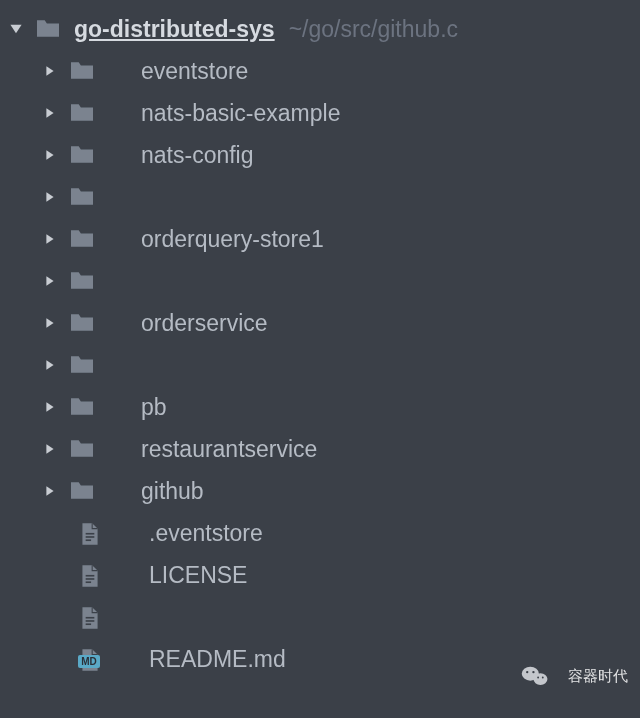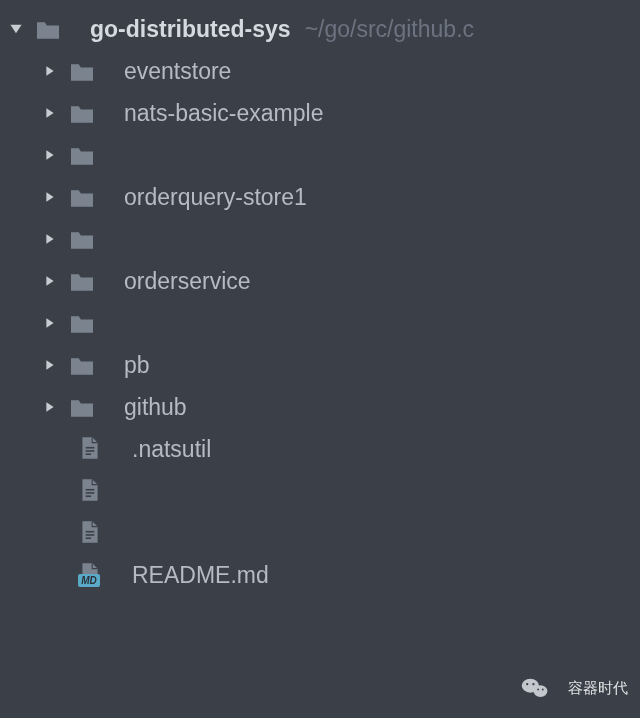--- a/index.html
+++ b/index.html
@@ -30,25 +30,24 @@
       align-items: center;
       justify-content: center;
       margin-right: 10px;
       flex-shrink: 0;
     }
     .chevron svg { fill: #c8ccd2; }
     .folder-icon, .file-icon, .md-icon {
       width: 28px;
       height: 24px;
       display: flex;
-      align-items: flex-end;
+      align-items: flex-start;
       justify-content: center;
-      margin-right: 28px;
+      margin-right: 12px;
       flex-shrink: 0;
-      font-style: italic;
     }
     .folder-icon svg { fill: #7b838f; }
     .file-icon svg { fill: #9aa1ab; }
     .md-tag {
       background: #5aa9c7;
       color: #2b3038;
       font-size: 10px;
       font-weight: bold;
       padding: 1px 3px;
       border-radius: 2px;
@@ -57,37 +56,39 @@
       text-align: center;
       margin-top: 8px;
       margin-left: -2px;
     }
     .md-icon { position: relative; }
     .md-icon .page { position: absolute; }
     .label {
       font-size: 23px;
       color: #b5bbc4;
       white-space: nowrap;
+      margin-left: 33px;
     }
     .root-label {
       font-size: 23px;
       font-weight: bold;
       color: #d6dae0;
       white-space: nowrap;
       margin-right: 14px;
+      text-decoration: underline;
     }
     .root-path {
       font-size: 23px;
       color: #6c7380;
       white-space: nowrap;
     }
     .watermark {
       position: absolute;
       right: 12px;
-      bottom: 18px;
+      bottom: 30px;
       display: flex;
       align-items: center;
       gap: 19px;
       color: #fff;
       font-size: 15px;
       opacity: 0.85;
     }
     .watermark .wechat {
       width: 28px; height: 24px;
       display:flex; align-items:center; justify-content:center;
@@ -144,20 +145,33 @@
     <span class="chevron">
         <svg width="12" height="14" viewBox="0 0 10 10">
           <path d="M2 1 L8 5 L2 9 Z"></path>
         </svg>
       </span>
     <span class="folder-icon">
         <svg width="28" height="22" viewBox="0 0 24 20">
           <path d="M2 3h7l2 3h11v12H2z"></path>
         </svg>
       </span>
+    <span class="label">nats-config</span>
+  </div>
+  <div class="tree-row child">
+    <span class="chevron">
+        <svg width="12" height="14" viewBox="0 0 10 10">
+          <path d="M2 1 L8 5 L2 9 Z"></path>
+        </svg>
+      </span>
+    <span class="folder-icon">
+        <svg width="28" height="22" viewBox="0 0 24 20">
+          <path d="M2 3h7l2 3h11v12H2z"></path>
+        </svg>
+      </span>
   </div>
   <div class="tree-row child">
     <span class="chevron">
         <svg width="12" height="14" viewBox="0 0 10 10">
           <path d="M2 1 L8 5 L2 9 Z"></path>
         </svg>
       </span>
     <span class="folder-icon">
         <svg width="28" height="22" viewBox="0 0 24 20">
           <path d="M2 3h7l2 3h11v12H2z"></path>
@@ -207,20 +221,33 @@
         <svg width="12" height="14" viewBox="0 0 10 10">
           <path d="M2 1 L8 5 L2 9 Z"></path>
         </svg>
       </span>
     <span class="folder-icon">
         <svg width="28" height="22" viewBox="0 0 24 20">
           <path d="M2 3h7l2 3h11v12H2z"></path>
         </svg>
       </span>
     <span class="label">pb</span>
+  </div>
+  <div class="tree-row child">
+    <span class="chevron">
+        <svg width="12" height="14" viewBox="0 0 10 10">
+          <path d="M2 1 L8 5 L2 9 Z"></path>
+        </svg>
+      </span>
+    <span class="folder-icon">
+        <svg width="28" height="22" viewBox="0 0 24 20">
+          <path d="M2 3h7l2 3h11v12H2z"></path>
+        </svg>
+      </span>
+    <span class="label">restaurantservice</span>
   </div>
   <div class="tree-row child">
     <span class="chevron">
         <svg width="12" height="14" viewBox="0 0 10 10">
           <path d="M2 1 L8 5 L2 9 Z"></path>
         </svg>
       </span>
     <span class="folder-icon">
         <svg width="28" height="22" viewBox="0 0 24 20">
           <path d="M2 3h7l2 3h11v12H2z"></path>
@@ -232,32 +259,33 @@
   <div class="tree-row file">
     <span class="file-icon">
         <svg width="22" height="26" viewBox="0 0 20 24">
           <path d="M3 2h9l5 5v15H3z" fill="#7b838f"></path>
           <path d="M12 2v5h5" fill="none" stroke="#3b4048" stroke-width="1"></path>
           <rect x="6" y="11" width="8" height="1.5" fill="#3b4048"></rect>
           <rect x="6" y="14" width="8" height="1.5" fill="#3b4048"></rect>
           <rect x="6" y="17" width="5" height="1.5" fill="#3b4048"></rect>
         </svg>
       </span>
-    <span class="label">.natsutil</span>
+    <span class="label">.eventstore</span>
   </div>
   <div class="tree-row file">
     <span class="file-icon">
         <svg width="22" height="26" viewBox="0 0 20 24">
           <path d="M3 2h9l5 5v15H3z" fill="#7b838f"></path>
           <path d="M12 2v5h5" fill="none" stroke="#3b4048" stroke-width="1"></path>
           <rect x="6" y="11" width="8" height="1.5" fill="#3b4048"></rect>
           <rect x="6" y="14" width="8" height="1.5" fill="#3b4048"></rect>
           <rect x="6" y="17" width="5" height="1.5" fill="#3b4048"></rect>
         </svg>
       </span>
+    <span class="label">LICENSE</span>
   </div>
   <div class="tree-row file">
     <span class="file-icon">
         <svg width="22" height="26" viewBox="0 0 20 24">
           <path d="M3 2h9l5 5v15H3z" fill="#7b838f"></path>
           <path d="M12 2v5h5" fill="none" stroke="#3b4048" stroke-width="1"></path>
           <rect x="6" y="11" width="8" height="1.5" fill="#3b4048"></rect>
           <rect x="6" y="14" width="8" height="1.5" fill="#3b4048"></rect>
           <rect x="6" y="17" width="5" height="1.5" fill="#3b4048"></rect>
         </svg>

